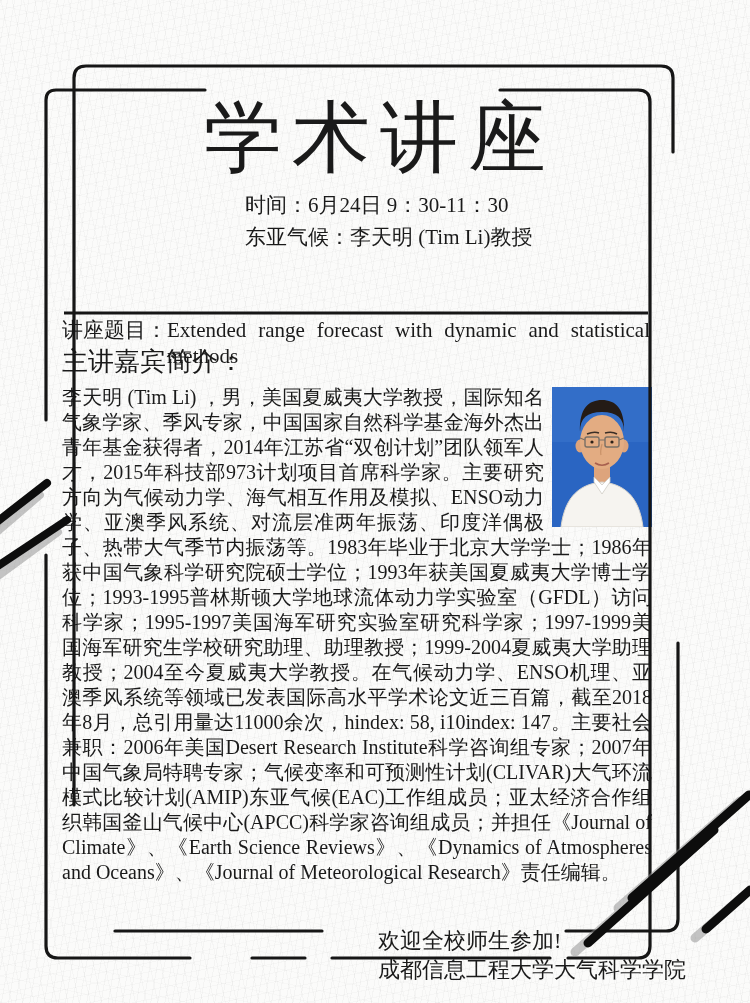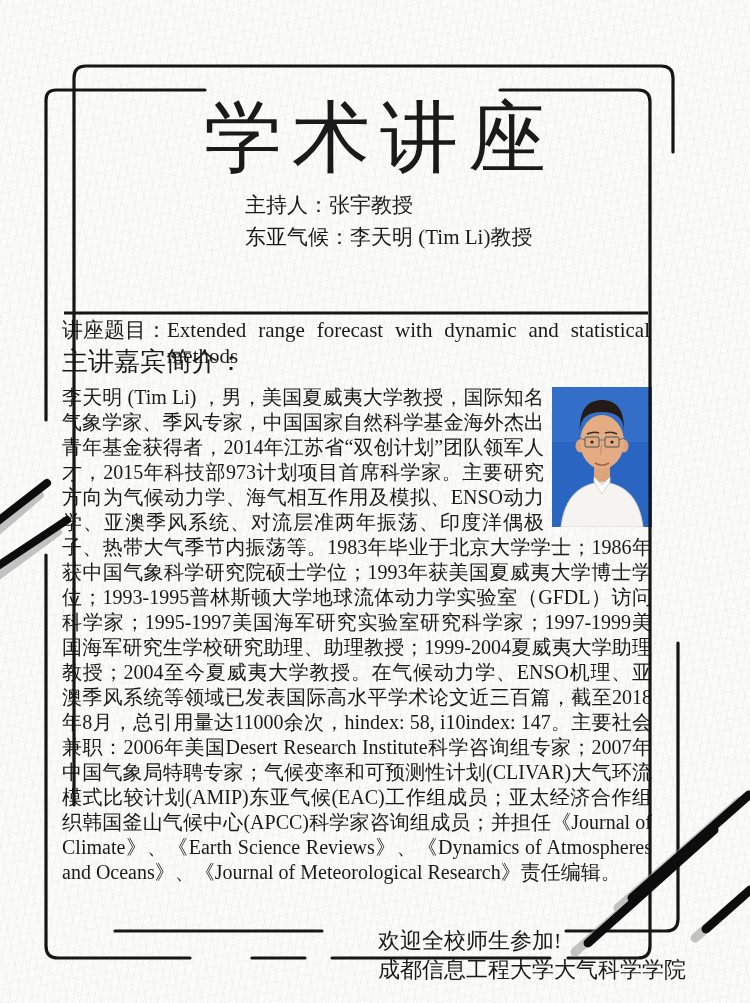--- a/index.html
+++ b/index.html
@@ -50,21 +50,21 @@
   }
 </style>
 </head>
 <body>
 
 <div class="content">
 
   <div class="poster-title">学术讲座</div>
 
   <div class="info-block">
-    <div>主持人：张宇教授</div>
+    <div>时间：6月24日 9：30-11：30</div>
     <div>东亚气候：李天明 (Tim Li)教授</div>
   </div>
 
   <div class="topic-row">
     <span>讲座题目：</span>
     <span class="topic-text">Extended range forecast with dynamic and statistical methods</span>
   </div>
 
   <div class="bio-heading">主讲嘉宾简介：</div>
 

